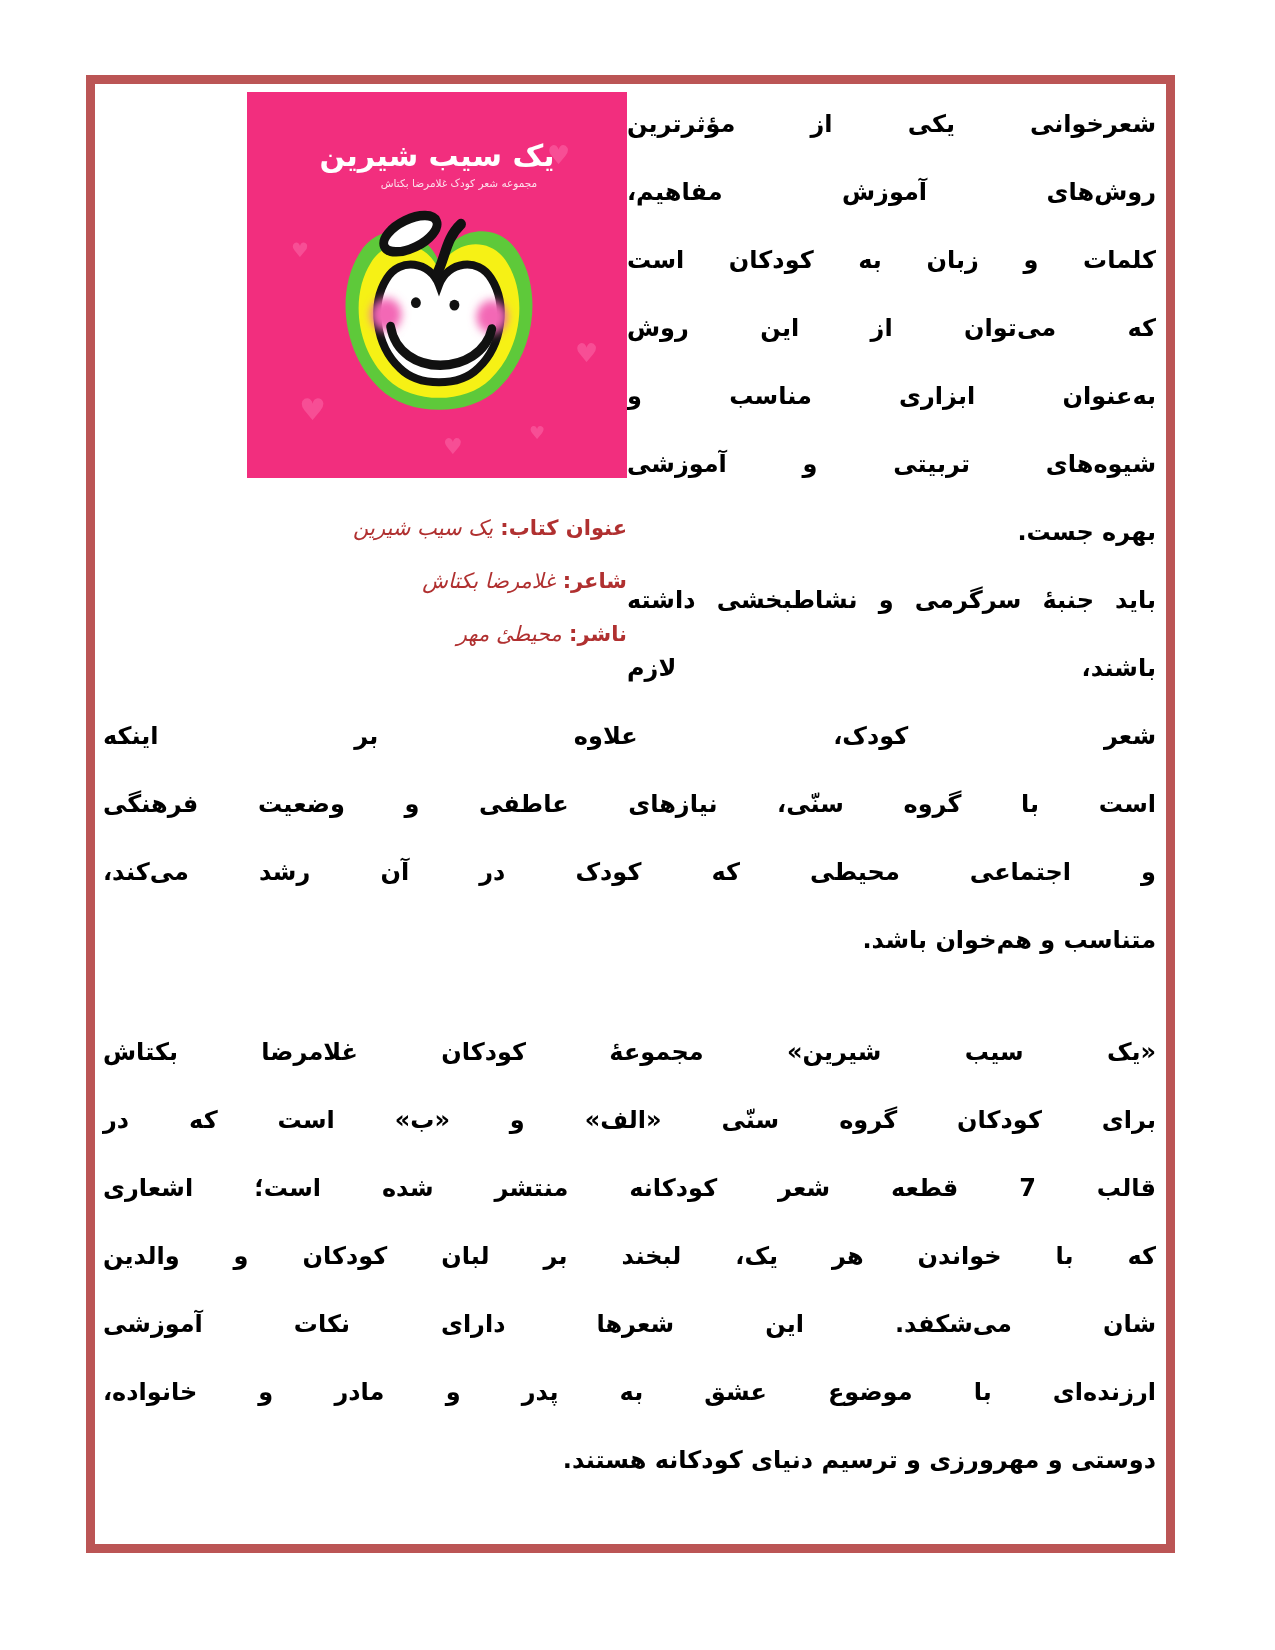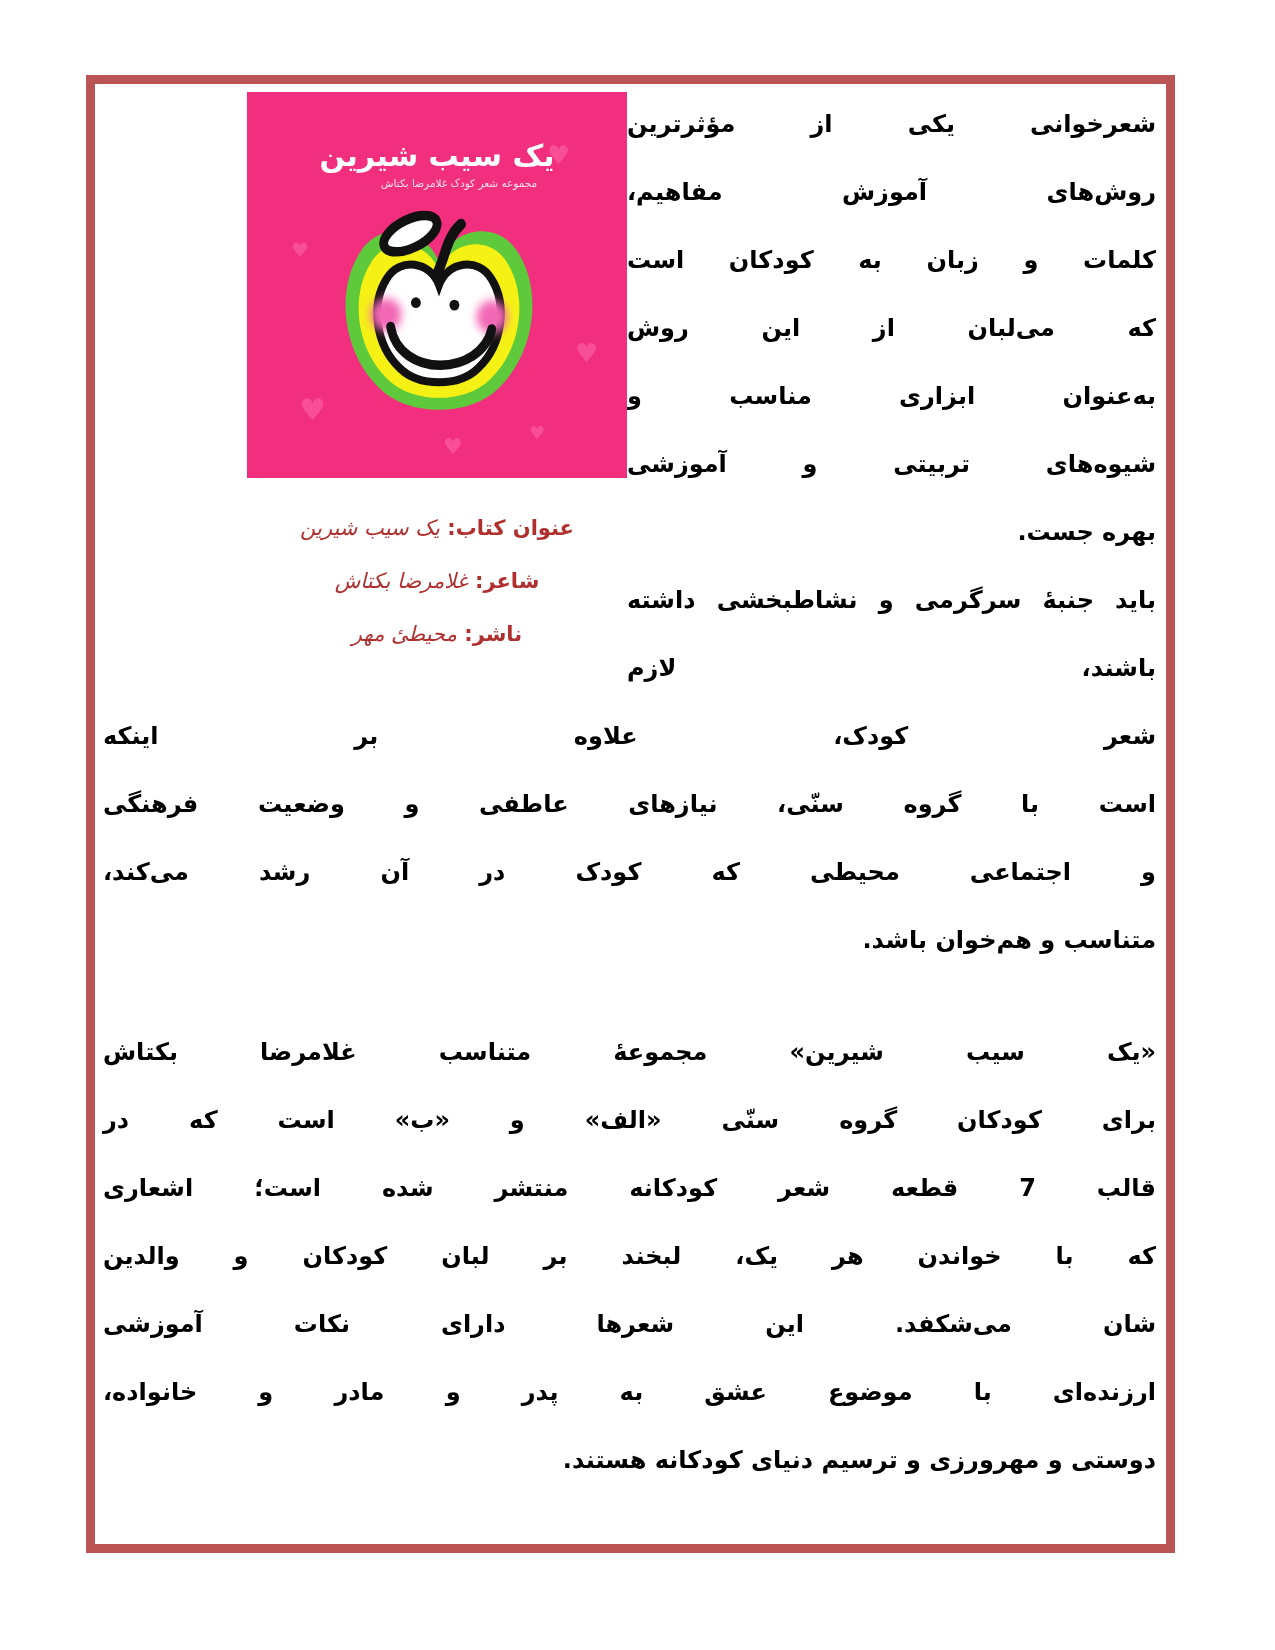--- a/index.html
+++ b/index.html
@@ -73,21 +73,21 @@
   .heart.h1{left:300px;top:48px;}
   .heart.h2{left:44px;top:146px;font-size:20px;}
   .heart.h3{left:328px;top:246px;}
   .heart.h4{left:52px;top:300px;font-size:30px;}
   .heart.h5{left:196px;top:342px;font-size:22px;}
   .heart.h6{left:282px;top:330px;font-size:18px;}
   
   .meta{
     margin:24px 0 0 40px;
     width:380px;
-    text-align:center;
+    text-align:right;
     color:var(--accent);
   }
   .meta-row{
     line-height:53px;
     font-size:21px;
     white-space:nowrap;
   }
   .meta-label{font-weight:bold;}
   .meta-value{font-style:italic;}
   
@@ -155,34 +155,34 @@
           <div class="meta-row"><span class="meta-label">عنوان کتاب: </span><span class="meta-value">یک سیب شیرین</span></div>
           <div class="meta-row"><span class="meta-label">شاعر: </span><span class="meta-value">غلامرضا بکتاش</span></div>
           <div class="meta-row"><span class="meta-label">ناشر: </span><span class="meta-value">محیطیٔ مهر</span></div>
         </div>
     </div>
 
     <div class="paragraph">
         <div class="line">شعرخوانی یکی از مؤثرترین</div>
         <div class="line">روش‌های آموزش مفاهیم،</div>
         <div class="line">کلمات و زبان به کودکان است</div>
-        <div class="line">که می‌لبان از این روش</div>
+        <div class="line">که می‌توان از این روش</div>
         <div class="line">به‌عنوان ابزاری مناسب و</div>
         <div class="line">شیوه‌های تربیتی و آموزشی</div>
         <div class="line plast">بهره جست.</div>
       </div>
     <div class="paragraph">
         <div class="line">باید جنبهٔ سرگرمی و نشاطبخشی داشته باشند، لازم</div>
         <div class="line">شعر کودک، علاوه بر اینکه</div>
         <div class="line">است با گروه سنّی، نیازهای عاطفی و وضعیت فرهنگی</div>
         <div class="line">و اجتماعی محیطی که کودک در آن رشد می‌کند،</div>
         <div class="line plast">متناسب و هم‌خوان باشد.</div>
       </div>
     <div class="paragraph p3">
-        <div class="line">«یک سیب شیرین» مجموعهٔ متناسب غلامرضا بکتاش</div>
+        <div class="line">«یک سیب شیرین» مجموعهٔ کودکان غلامرضا بکتاش</div>
         <div class="line">برای کودکان گروه سنّی «الف» و «ب» است که در</div>
         <div class="line">قالب 7 قطعه شعر کودکانه منتشر شده است؛ اشعاری</div>
         <div class="line">که با خواندن هر یک، لبخند بر لبان کودکان و والدین</div>
         <div class="line">شان می‌شکفد. این شعرها دارای نکات آموزشی</div>
         <div class="line">ارزنده‌ای با موضوع عشق به پدر و مادر و خانواده،</div>
         <div class="line plast">دوستی و مهرورزی و ترسیم دنیای کودکانه هستند.</div>
       </div>
 
   </div>
 </div>

